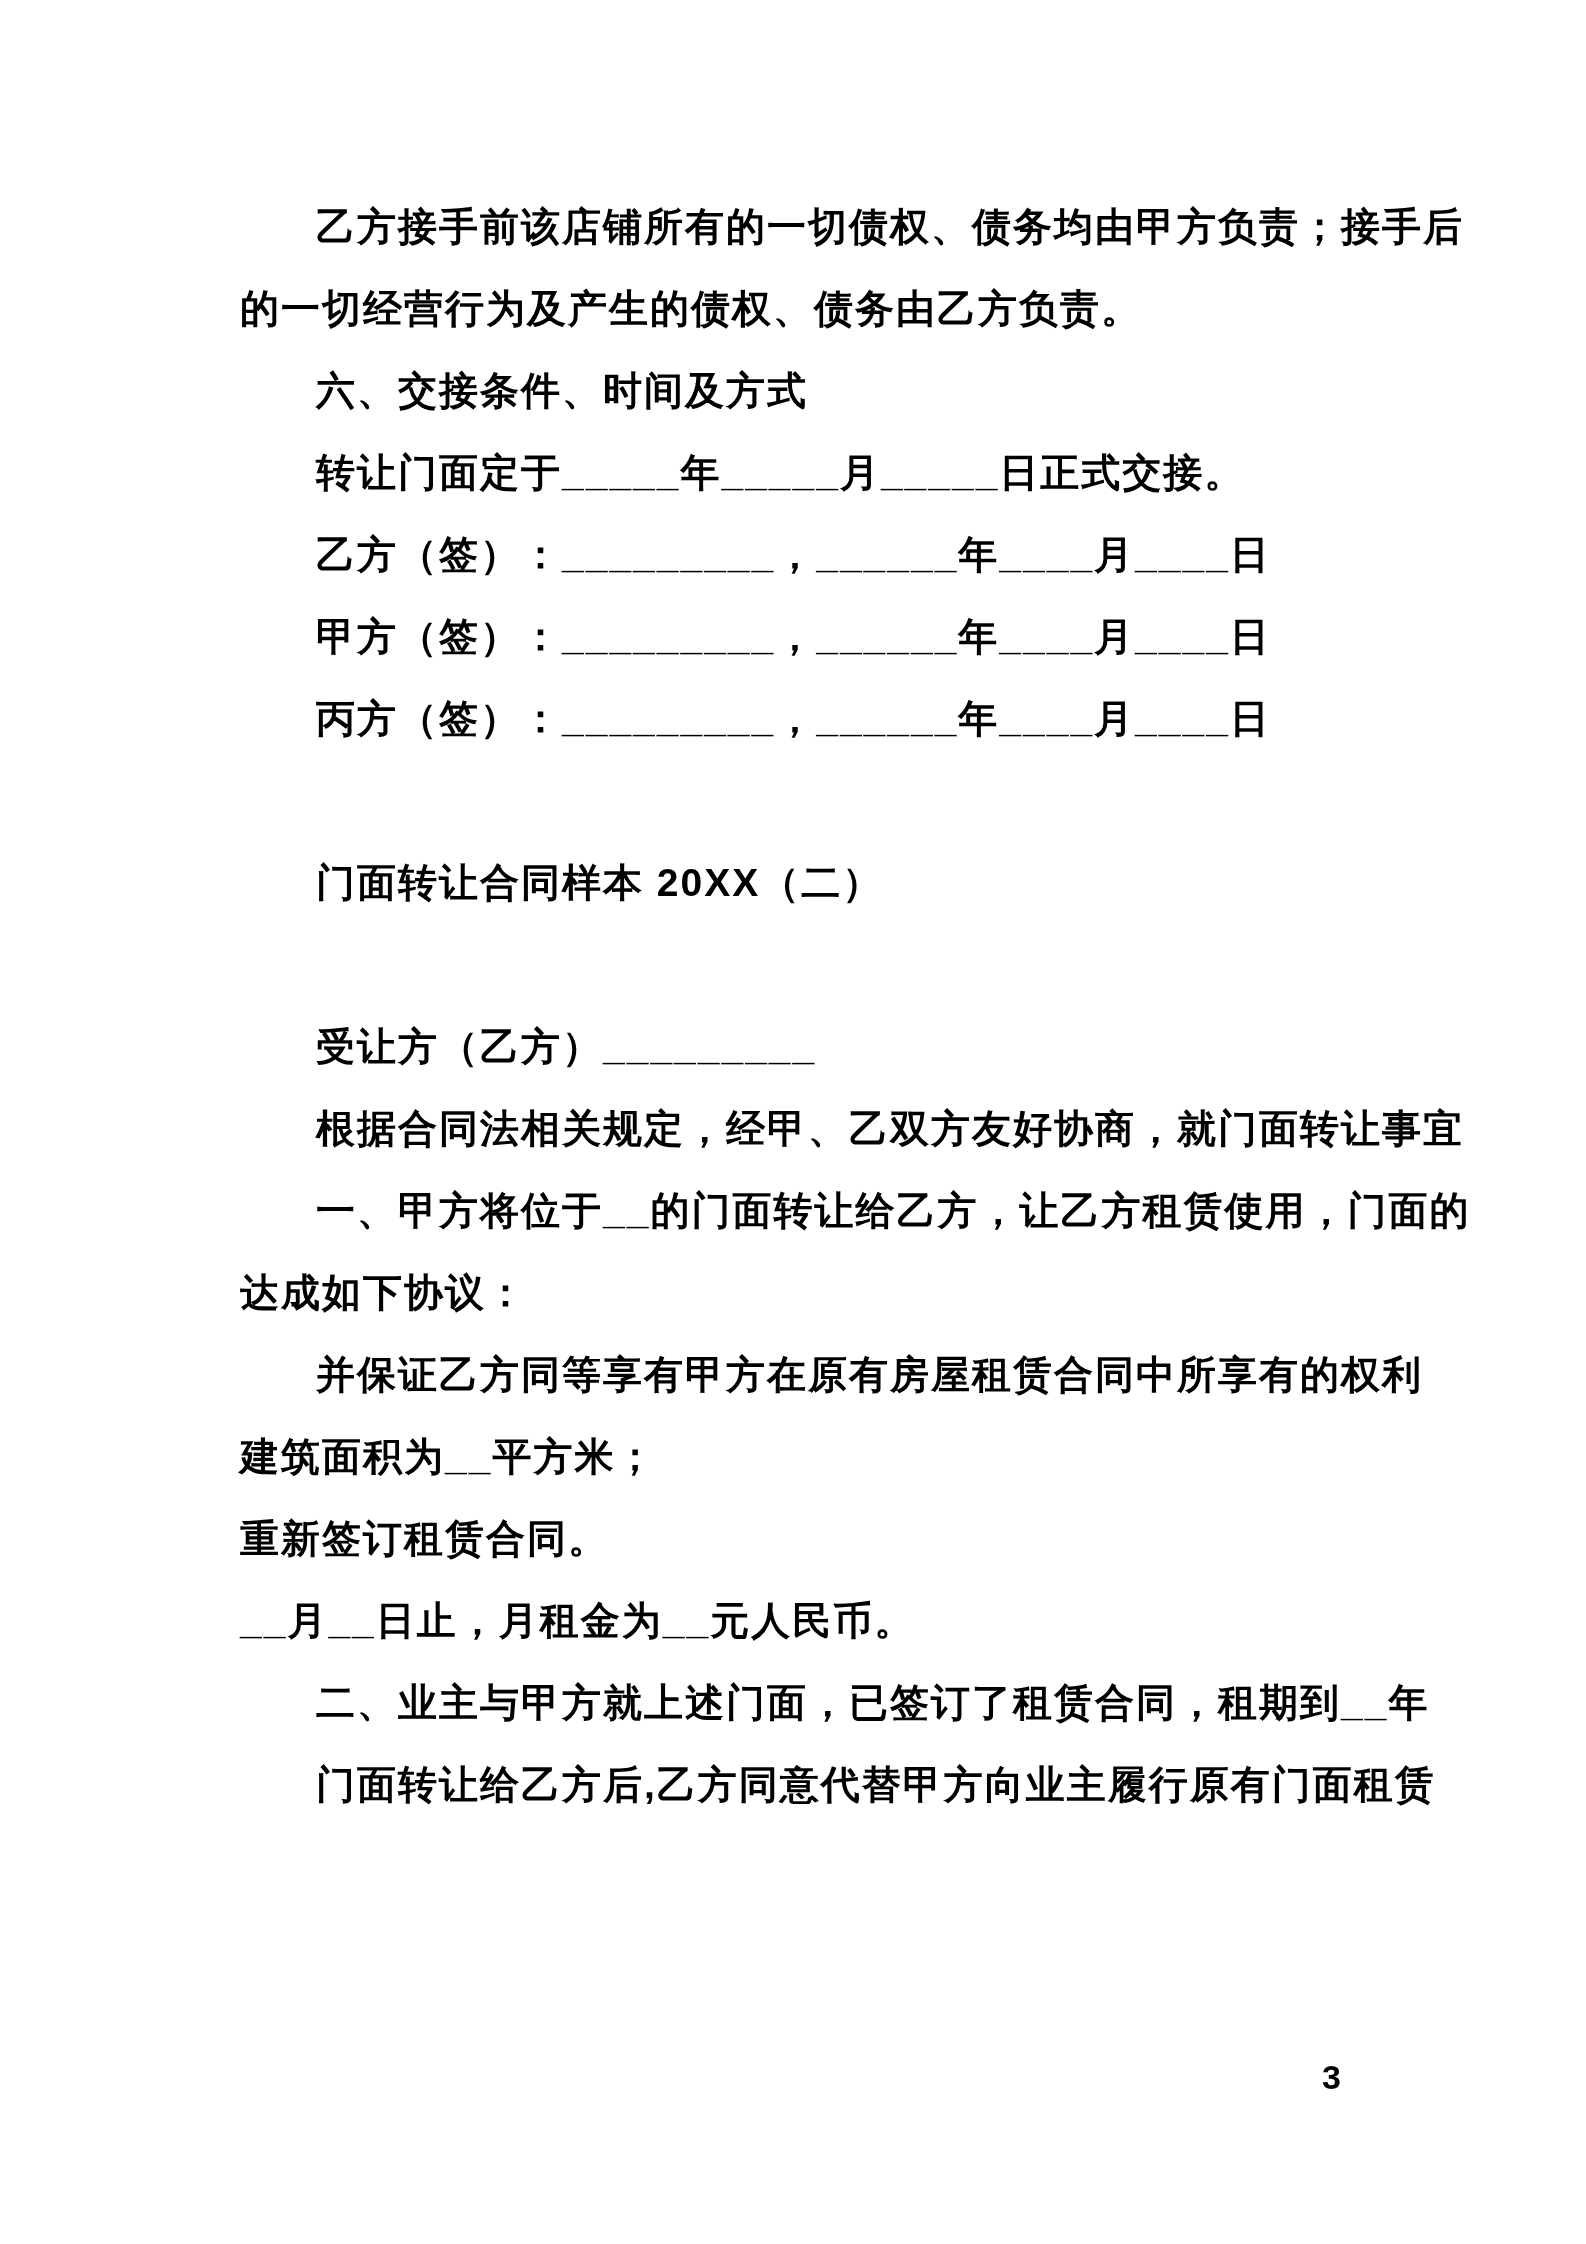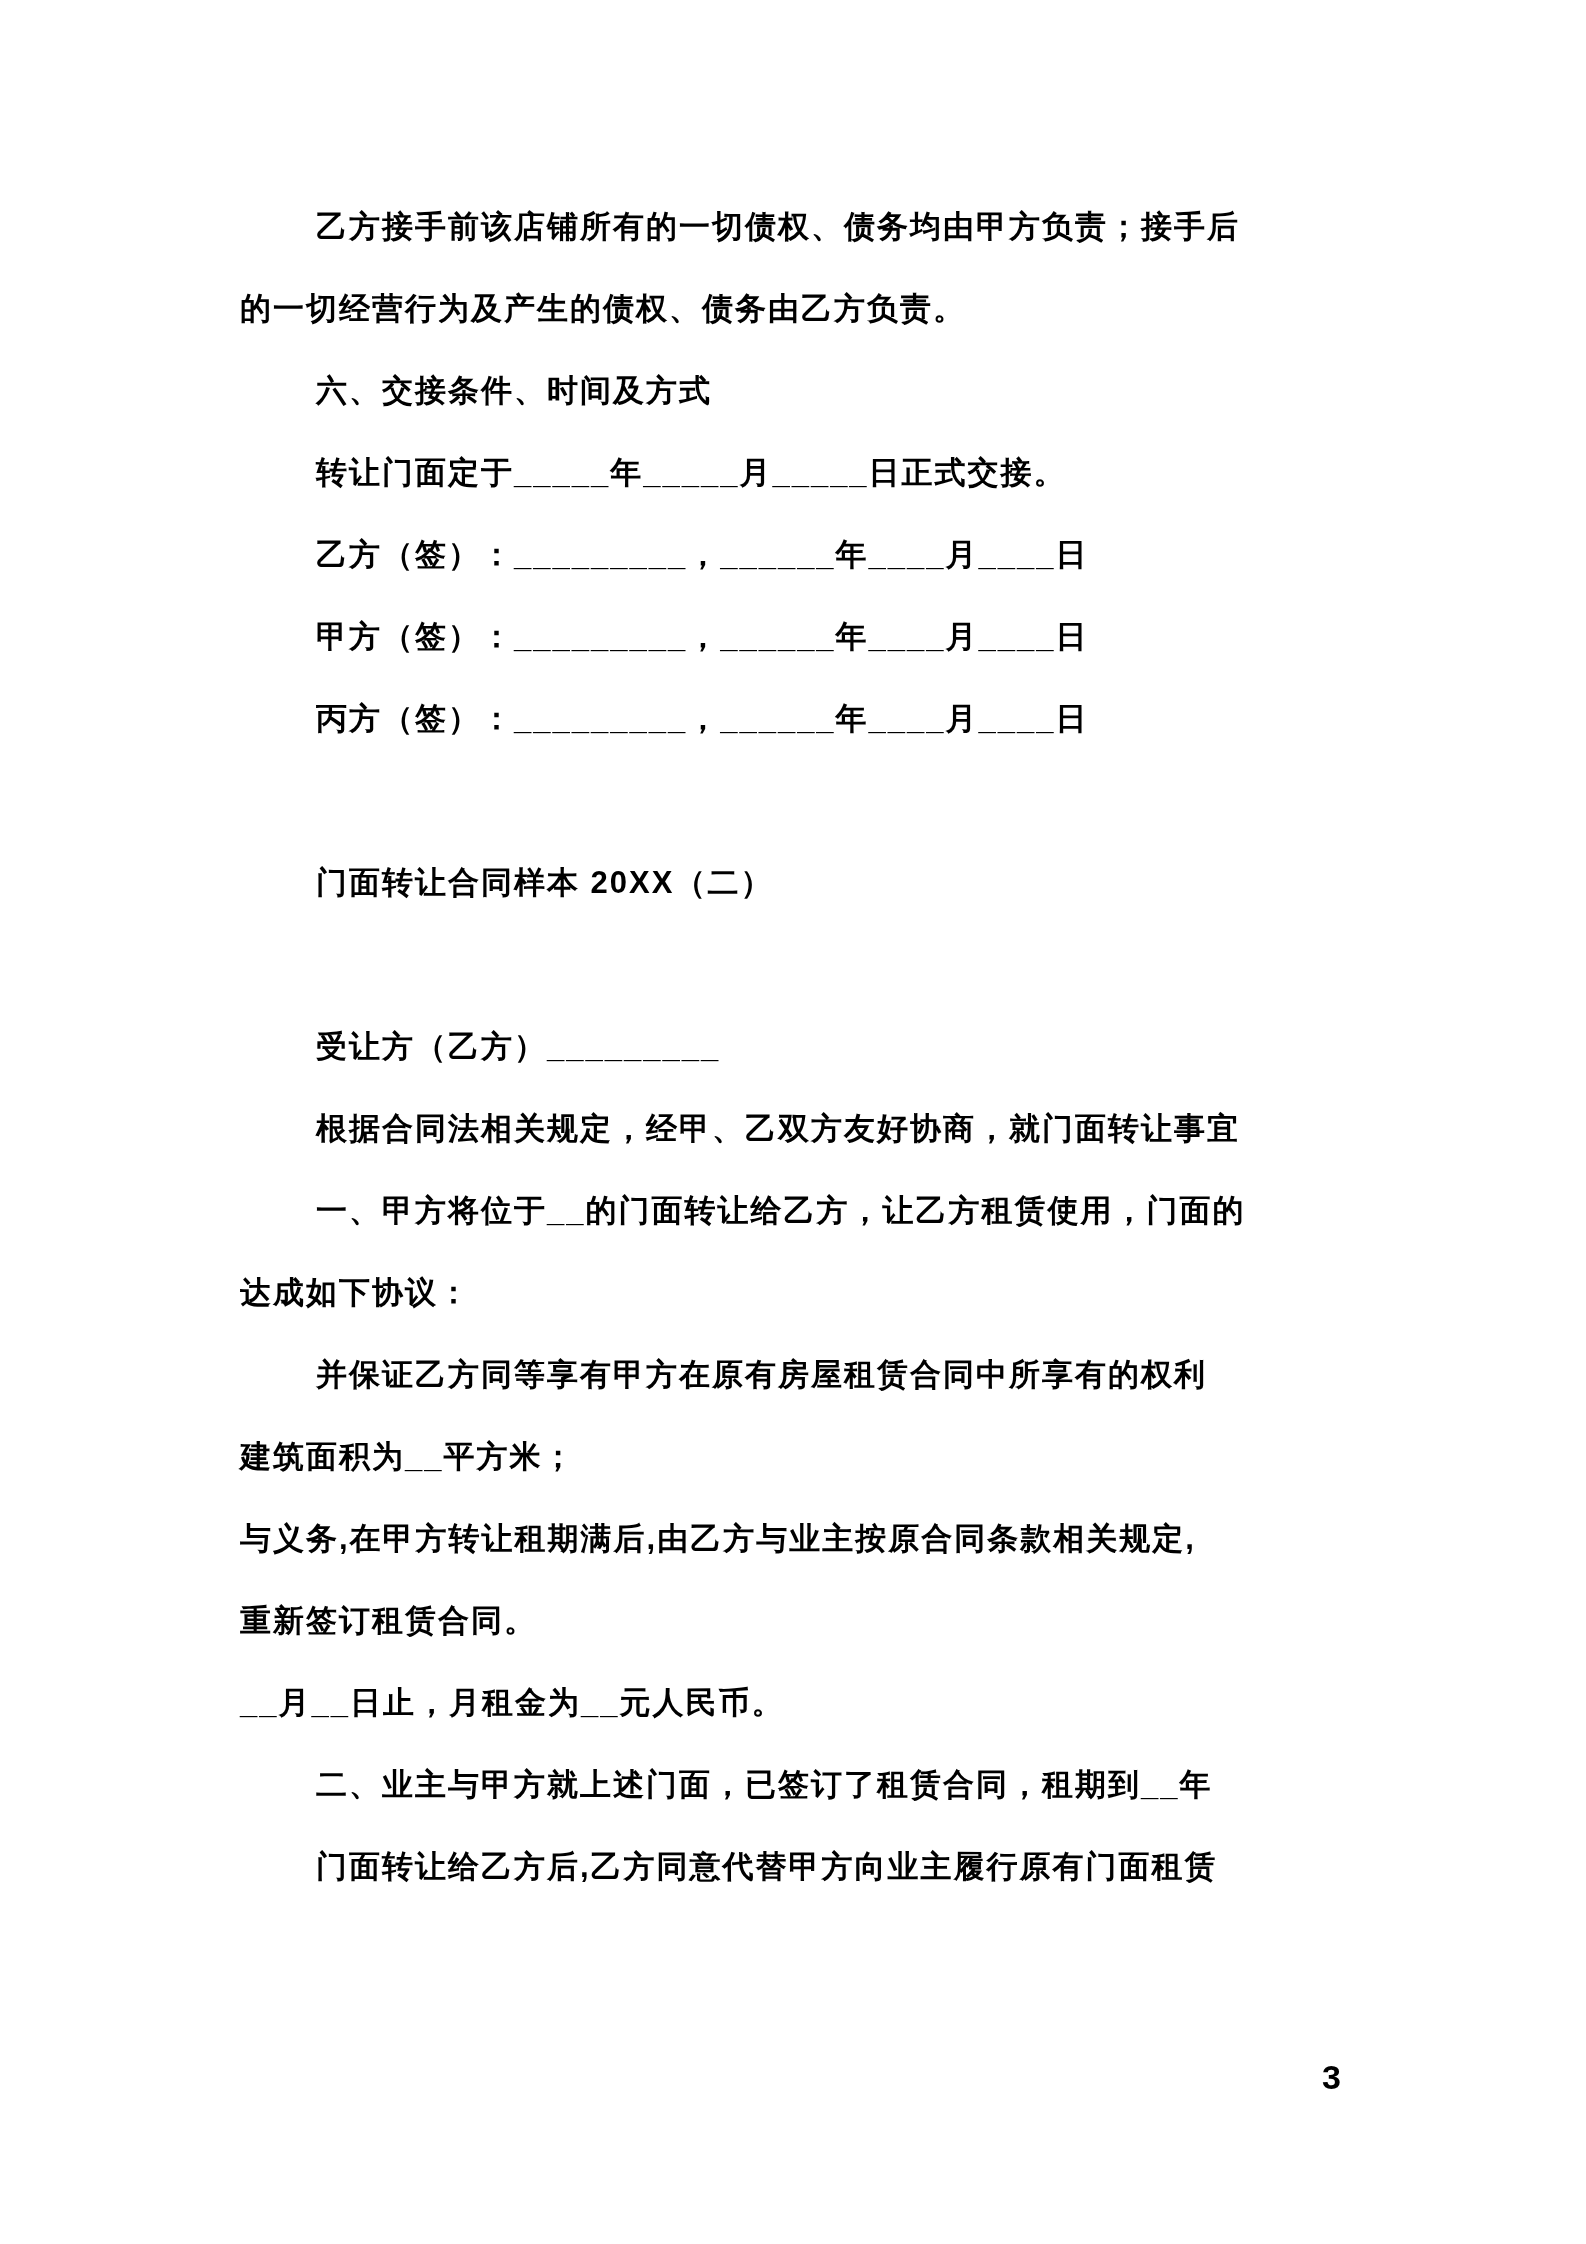--- a/index.html
+++ b/index.html
@@ -18,21 +18,21 @@
   }
   .doc {
     position: absolute;
     left: 240px;
     top: 186px;
     width: 1120px;
   }
   .line {
     height: 82px;
     line-height: 82px;
-    font-size: 31px;
+    font-size: 39px;
     font-weight: bold;
     letter-spacing: 2px;
     white-space: nowrap;
     color: #000000;
   }
   .indent {
     padding-left: 76px;
   }
   .blank {
     height: 82px;
@@ -72,21 +72,20 @@
 
     <div class="line indent">受让方（乙方）_________</div>
 
     <div class="line indent">根据合同法相关规定，经甲、乙双方友好协商，就门面转让事宜</div>
     <div class="line indent">一、甲方将位于__的门面转让给乙方，让乙方租赁使用，门面的</div>
 
     <div class="line">达成如下协议：</div>
     <div class="line indent">并保证乙方同等享有甲方在原有房屋租赁合同中所享有的权利</div>
 
     <div class="line">建筑面积为__平方米；</div>
-    <div class="line">与义务,在甲方转让租期满后,由乙方与业主按原合同条款相关规定,</div>
     <div class="line">重新签订租赁合同。</div>
 
     <div class="line">__月__日止，月租金为__元人民币。</div>
     <div class="line indent">二、业主与甲方就上述门面，已签订了租赁合同，租期到__年</div>
 
     <div class="line indent">门面转让给乙方后,乙方同意代替甲方向业主履行原有门面租赁</div>
 
   </div>
 
   <div class="footer-page-num">3</div>

